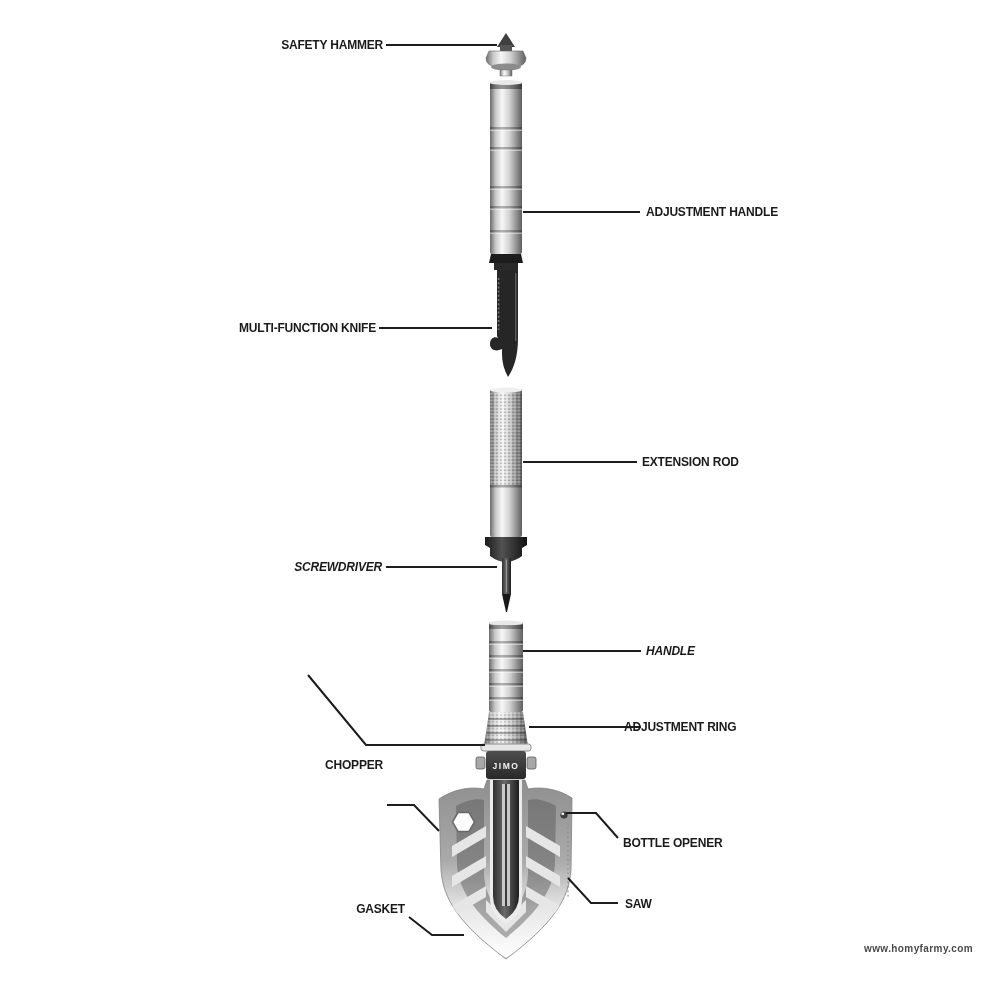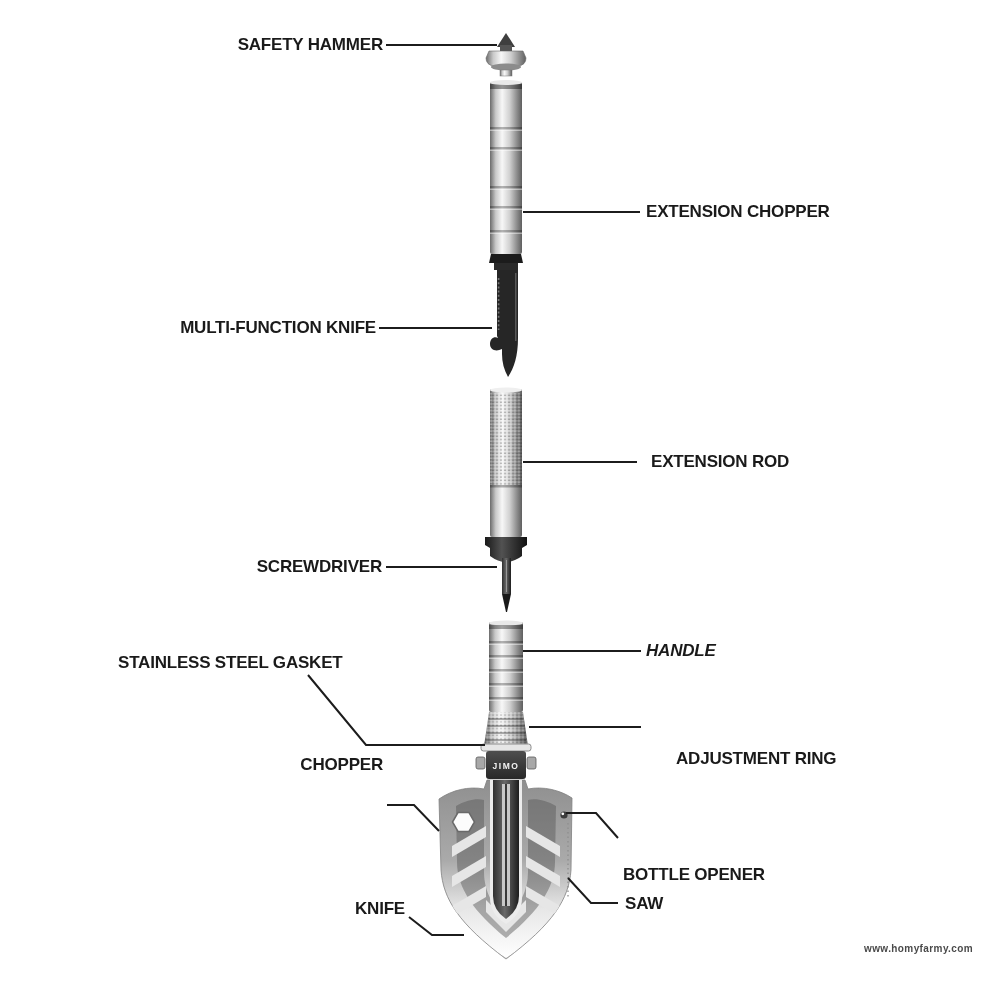--- a/index.html
+++ b/index.html
@@ -1,30 +1,30 @@
 <!DOCTYPE html>
 <html><head>
 <meta charset="utf-8">
 <style>
   html,body{margin:0;padding:0;background:#ffffff;}
   #stage{position:relative;width:1000px;height:1000px;background:#ffffff;overflow:hidden;
          font-family:"Liberation Sans",sans-serif;}
   #art{position:absolute;left:0;top:0;}
-  .label{position:absolute;font-weight:700;font-size:17px;line-height:18px;color:#1a1a1a;
+  .label{position:absolute;font-weight:700;font-size:12px;line-height:18px;color:#1a1a1a;
          white-space:nowrap;letter-spacing:-0.2px;}
   .lbl-safety-hammer{right:617px;top:36px;}
   .lbl-extension-handle{left:646px;top:203px;}
   .lbl-knife{right:624px;top:319px;margin-left:27px;}
-  .lbl-extension-rod{left:642px;top:453px;margin-left:9px;}
-  .lbl-screwdriver{right:618px;top:558px;}
+  .lbl-extension-rod{left:642px;top:453px;}
+  .lbl-screwdriver{right:618px;top:558px;font-style:italic;}
   .lbl-handle{left:646px;top:642px;font-style:italic;}
   .lbl-gasket{left:118px;top:654px;}
-  .lbl-adjustment-ring{left:676px;top:718px;margin-top:32px;}
+  .lbl-adjustment-ring{left:624px;top:718px;}
   .lbl-chopper{right:617px;top:756px;}
-  .lbl-bottle-opener{left:623px;top:834px;margin-top:32px;}
+  .lbl-bottle-opener{left:623px;top:834px;}
   .lbl-saw{left:625px;top:895px;text-align:center;}
   .lbl-shovel{right:595px;top:900px;}
   .watermark{position:absolute;left:864px;top:943px;font-weight:700;font-size:10px;
              color:#4a4a4a;letter-spacing:0.4px;}
 </style>
 </head>
 <body>
 
 <div id="stage">
 
@@ -186,26 +186,25 @@
       <path d="M308,675 L366,745 H485"></path>
       <path d="M529,727 H641"></path>
       <path d="M387,805 H414 L439,831"></path>
       <path d="M566,813 H596 L618,838"></path>
       <path d="M568,878 L591,903 H618"></path>
       <path d="M409,917 L432,935 H464"></path>
     </g>
   </svg>
 
   <div class="label lbl-safety-hammer">SAFETY HAMMER</div>
-  <div class="label lbl-extension-handle">EXTENSION CHOPPER</div>
+  <div class="label lbl-extension-handle">ADJUSTMENT HANDLE</div>
   <div class="label lbl-knife">MULTI-FUNCTION KNIFE</div>
   <div class="label lbl-extension-rod">EXTENSION ROD</div>
   <div class="label lbl-screwdriver">SCREWDRIVER</div>
   <div class="label lbl-handle">HANDLE</div>
-  <div class="label lbl-gasket">STAINLESS STEEL GASKET</div>
   <div class="label lbl-adjustment-ring">ADJUSTMENT RING</div>
   <div class="label lbl-chopper">CHOPPER</div>
   <div class="label lbl-bottle-opener">BOTTLE OPENER</div>
   <div class="label lbl-saw">SAW</div>
-  <div class="label lbl-shovel">KNIFE</div>
+  <div class="label lbl-shovel">GASKET</div>
 
   <div class="watermark">www.homyfarmy.com</div>
 </div>
 
 </body></html>

